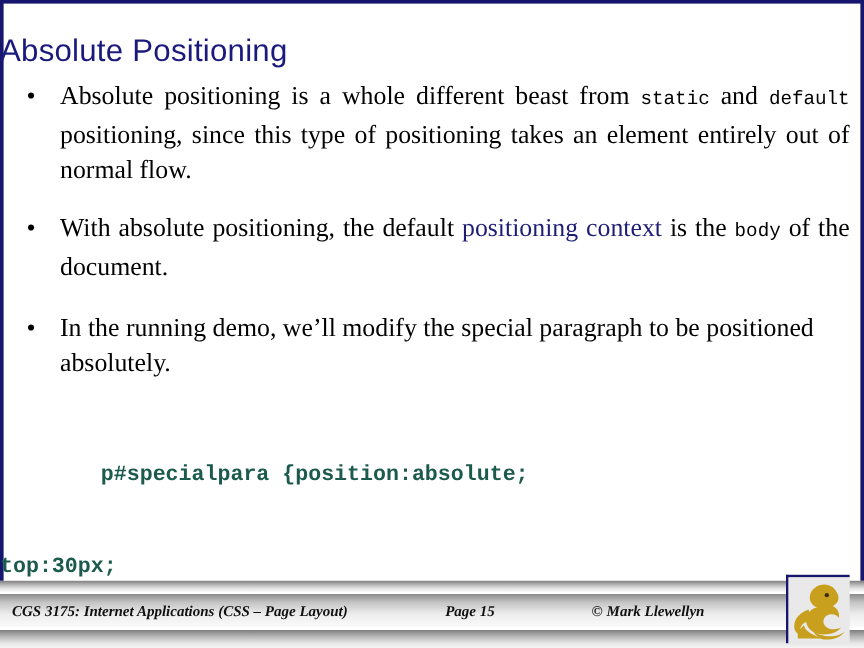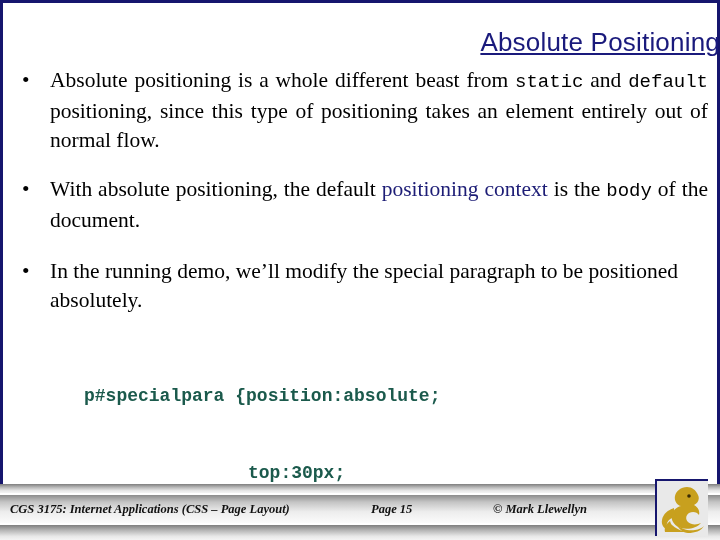--- a/index.html
+++ b/index.html
@@ -36,27 +36,26 @@
     top: 0; right: 0;
     width: 3px; height: 484px;
     background: #16166e;
   }
 
   .title {
     position: absolute;
     top: 27px;
     left: 0;
     width: 720px;
-    text-align: right;
+    text-align: left;
     font-family: "Liberation Sans", sans-serif;
     font-size: 26px;
     line-height: 30px;
     color: #1a1a7c;
     letter-spacing: 0.2px;
-    text-decoration: underline;
   }
 
   .content {
     position: absolute;
     top: 66px;
     left: 14px;
     width: 694px;
   }
 
   .bullet {
@@ -76,39 +75,39 @@
     font-size: 21.5px;
     line-height: 29px;
     color: #000000;
   }
   .bullet.b1 { margin-bottom: 20px; }
   .bullet.b2 { margin-bottom: 22px; }
   .bullet.b3 { margin-bottom: 8px; text-align: left; }
 
   code, .mono {
     font-family: "Liberation Mono", monospace;
-    font-size: 19px;
+    font-size: 16px;
   }
   .hl-blue { color: #1d1d76; }
 
   .code-block {
     position: absolute;
     top: 333px;
     left: 0;
     width: 720px;
     font-family: "Liberation Mono", monospace;
     font-weight: bold;
     font-size: 18px;
     line-height: 25.5px;
     color: #1b5a4c;
     white-space: pre;
   }
   .code-line { display: block; }
   .code-line.l1 { padding-left: 84px; }
-  .code-line.l2 { padding-left: 248px; }
+  .code-line.l2 { }
   .code-line.l3 { padding-left: 248px; }
 
   
   .footer {
     position: absolute;
     left: 0;
     top: 484px;
     width: 625px;
     height: 56px;
   }

